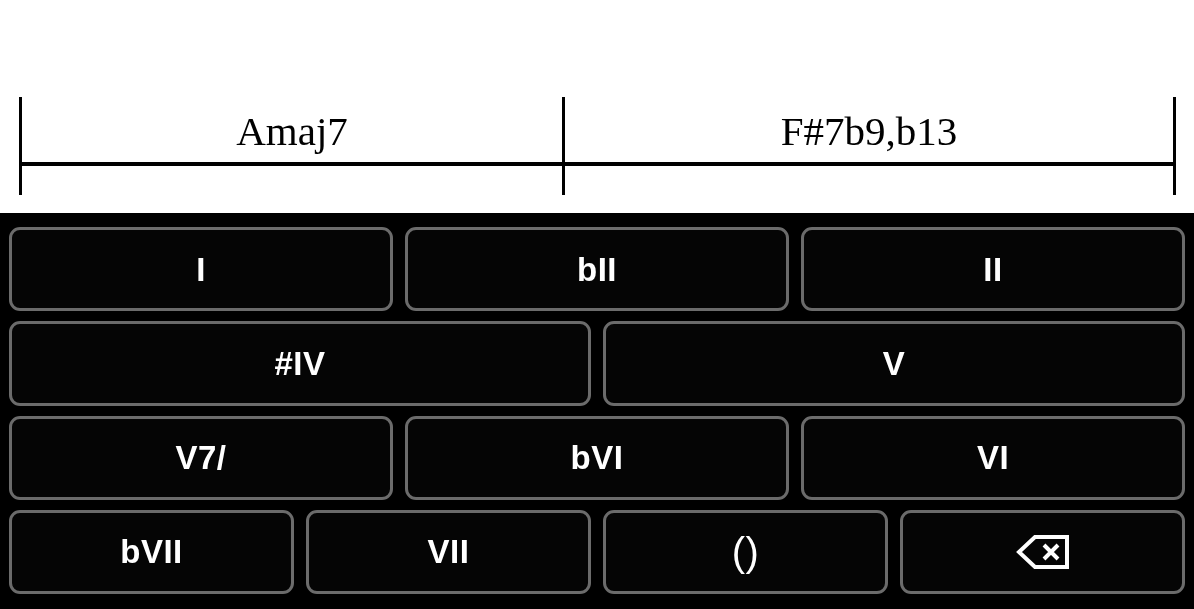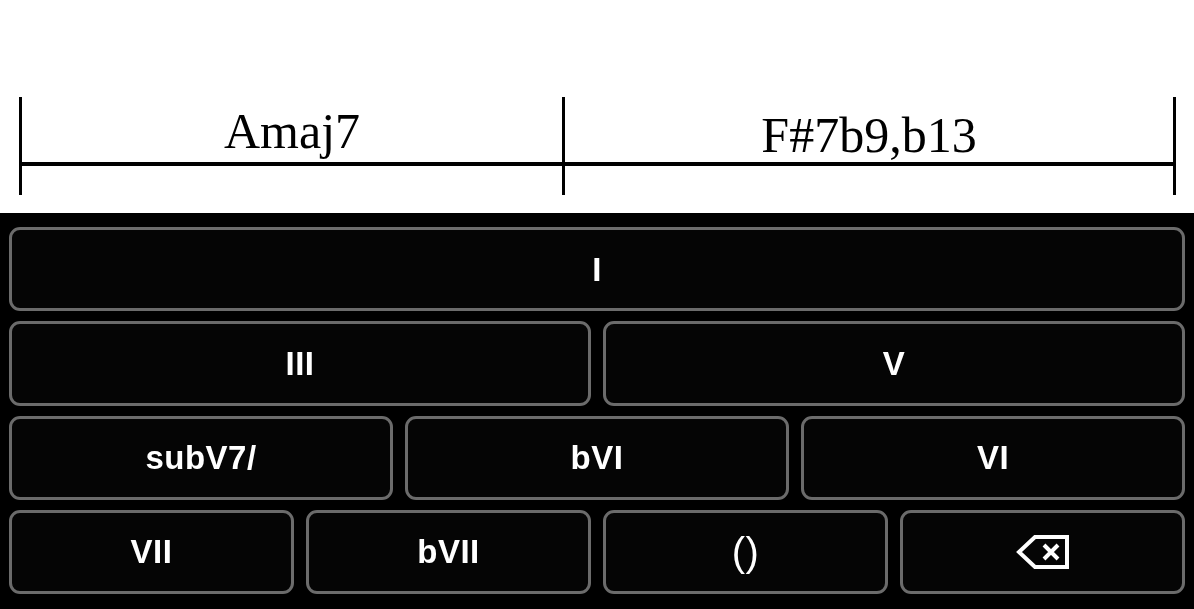--- a/index.html
+++ b/index.html
@@ -52,25 +52,25 @@
 
   .measure {
     position: absolute;
     top: 102px;
     height: 58px;
     display: flex;
     align-items: center;
     justify-content: center;
   }
   .measure-1 { left: 22px;  width: 540px; }
-  .measure-2 { left: 565px; width: 608px; align-items: flex-end; }
+  .measure-2 { left: 565px; width: 608px; }
 
   .chord-symbol {
     font-family: "Liberation Serif", serif;
-    font-size: 50px;
+    font-size: 41px;
     line-height: 1;
     color: #000000;
     font-weight: 400;
     white-space: nowrap;
   }
 
   
   .keypad {
     position: absolute;
     left: 0;
@@ -140,49 +140,55 @@
       <span class="chord-symbol">F#7b9,b13</span>
     </div>
   </div>
 
   <div class="keypad">
 
     <div class="key-row">
       <button class="key">
         <span class="key-label">I</span>
       </button>
-    </div>
-
-    <div class="key-row">
-      <button class="key">
-        <span class="key-label">III</span>
+      <button class="key">
+        <span class="key-label">bII</span>
+      </button>
+      <button class="key">
+        <span class="key-label">II</span>
+      </button>
+    </div>
+
+    <div class="key-row">
+      <button class="key">
+        <span class="key-label">#IV</span>
       </button>
       <button class="key">
         <span class="key-label">V</span>
       </button>
     </div>
 
     <div class="key-row">
       <button class="key">
-        <span class="key-label">subV7/</span>
+        <span class="key-label">V7/</span>
       </button>
       <button class="key">
         <span class="key-label">bVI</span>
       </button>
       <button class="key">
         <span class="key-label">VI</span>
       </button>
     </div>
 
     <div class="key-row">
       <button class="key">
+        <span class="key-label">bVII</span>
+      </button>
+      <button class="key">
         <span class="key-label">VII</span>
-      </button>
-      <button class="key">
-        <span class="key-label">bVII</span>
       </button>
       <button class="key">
         <span class="key-label paren">()</span>
       </button>
       <button class="key">
         <span class="backspace-icon">
           <svg viewBox="0 0 54 36" width="54" height="36" aria-hidden="true">
             <path d="M19 3 L51 3 L51 33 L19 33 L3 18 Z" fill="none" stroke="#ffffff" stroke-width="4" stroke-linejoin="miter"></path>
             <path d="M28 11 L42 25 M42 11 L28 25" stroke="#ffffff" stroke-width="4" stroke-linecap="butt"></path>
           </svg>

